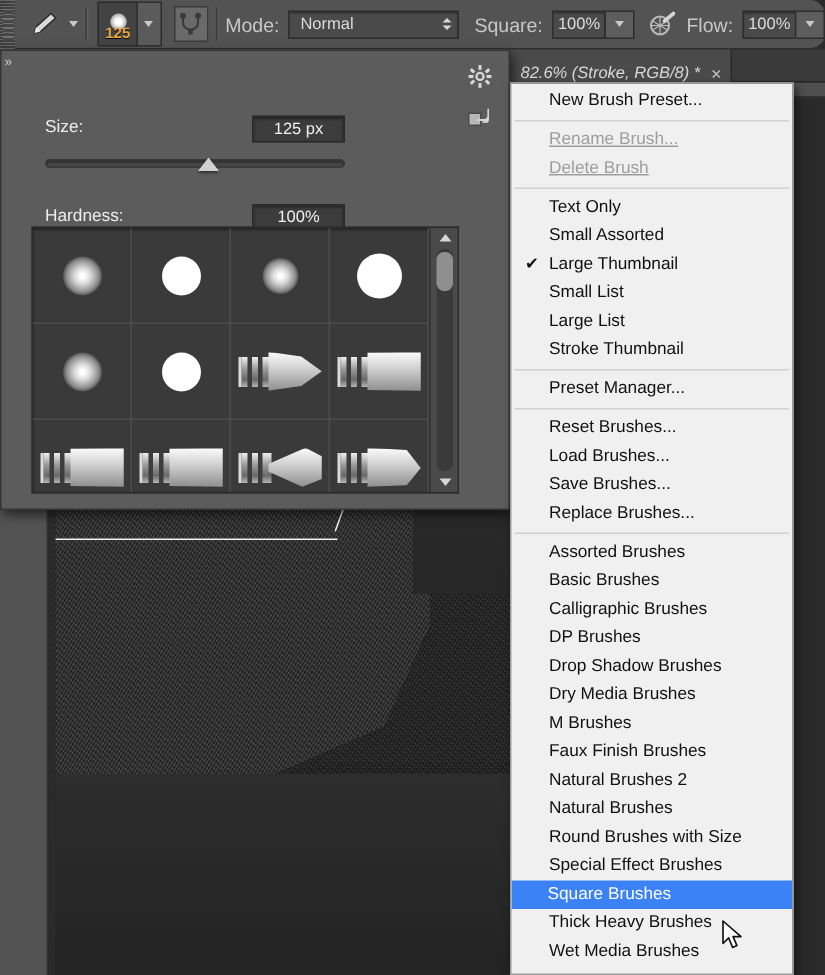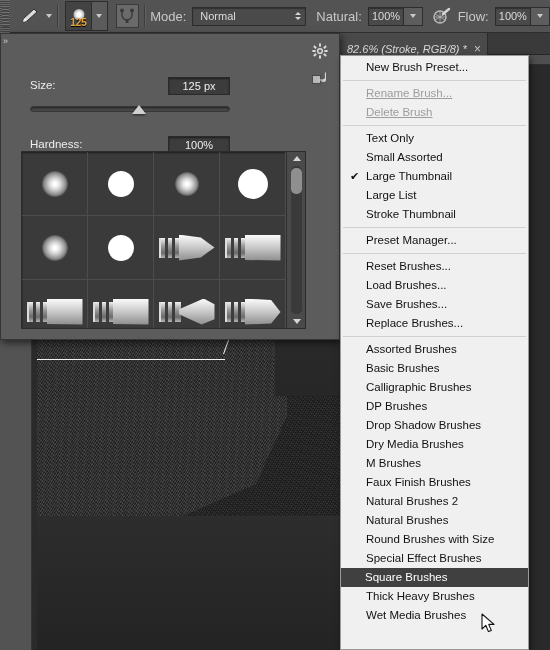--- a/index.html
+++ b/index.html
@@ -9,21 +9,21 @@
     font-family:"Liberation Sans", sans-serif;
     font-size:11px; color:#d4d4d4;
     -webkit-font-smoothing:antialiased;
   }
 
   
   #options-bar{
     position:absolute; left:0; top:0; width:550px; height:33px;
     background:#535353;
     border-bottom:1px solid #2e2e2e;
-    display:flex; align-items:center;
+    display:flex; align-items:center;border-radius:10px;
   }
   .grip{
     width:11px; height:33px;
     background:repeating-linear-gradient(to bottom,#6d6d6d 0 1px,#3f3f3f 1px 2px);
     background-size:100% 2px; background-position:0 6px;
     background-repeat:repeat;
     opacity:.85;
   }
   .grip-in{ width:7px; height:21px; margin:6px 0 0 2px;
     background:repeating-linear-gradient(to bottom,#787878 0 1px,#454545 1px 3px); }
@@ -256,21 +256,21 @@
     background:#f0f0f0; border:1px solid #9a9a9a;
     box-shadow:2px 2px 6px rgba(0,0,0,.5);
     padding:2px 0 0 0; overflow:hidden; height:595px;
     font-size:11.5px; color:#111;
   }
   .mi{
     height:19px; line-height:19px; padding-left:25px;
     position:relative; white-space:nowrap;
   }
   .mi.disabled{ color:#9d9d9d;text-decoration:underline; }
-  .mi.sel{ background:#404040; color:#fff;padding-left:24px; }
+  .mi.sel{ background:#3b82f6; color:#fff;padding-left:24px; }
   .mi .chk{ position:absolute;left:9px;top:0;font-size:11px;color:#111; }
   .msep{ height:1px;background:#d0d0d0;margin:3px 2px; }
 
   #cursor{ position:absolute;left:481px;top:613px;width:16px;height:22px; }
 </style>
 </head>
 <body>
 
 <div id="options-bar">
   <div class="grip">
@@ -308,21 +308,21 @@
 
   <span class="ob-label">Mode:</span>
   <div class="select-box" id="mode-select">
     <span>Normal</span>
     <span class="spin">
         <i class="up"></i>
         <i class="dn"></i>
       </span>
   </div>
 
-  <span class="ob-label" style="margin-left:10px">Natural:</span>
+  <span class="ob-label" style="margin-left:10px">Square:</span>
   <div class="numfield">100%</div>
   <div class="drop-sq">
       <div class="caret-dn" style="margin:0"></div>
     </div>
 
   <div class="airbrush-btn">
     <svg width="20" height="18" viewBox="0 0 20 18">
       <circle cx="8" cy="10" r="6" fill="none" stroke="#b9b9b9" stroke-width="1.4"></circle>
       <path d="M3.2 7 L12.8 13 M3.2 13 L12.8 7 M8 4 L8 16 M2 10 L14 10" stroke="#b9b9b9" stroke-width=".8"></path>
       <path d="M11 7 L17 2" stroke="#d5d5d5" stroke-width="2.4" stroke-linecap="round"></path>
@@ -561,20 +561,21 @@
 
 <div id="ctx-menu">
     <div class="mi"><span>New Brush Preset...</span></div>
     <div class="msep"></div>
     <div class="mi disabled"><span>Rename Brush...</span></div>
     <div class="mi disabled"><span>Delete Brush</span></div>
     <div class="msep"></div>
     <div class="mi"><span>Text Only</span></div>
     <div class="mi"><span>Small Assorted</span></div>
     <div class="mi"><span class="chk">✔</span><span>Large Thumbnail</span></div>
+    <div class="mi"><span>Small List</span></div>
     <div class="mi"><span>Large List</span></div>
     <div class="mi"><span>Stroke Thumbnail</span></div>
     <div class="msep"></div>
     <div class="mi"><span>Preset Manager...</span></div>
     <div class="msep"></div>
     <div class="mi"><span>Reset Brushes...</span></div>
     <div class="mi"><span>Load Brushes...</span></div>
     <div class="mi"><span>Save Brushes...</span></div>
     <div class="mi"><span>Replace Brushes...</span></div>
     <div class="msep"></div>

